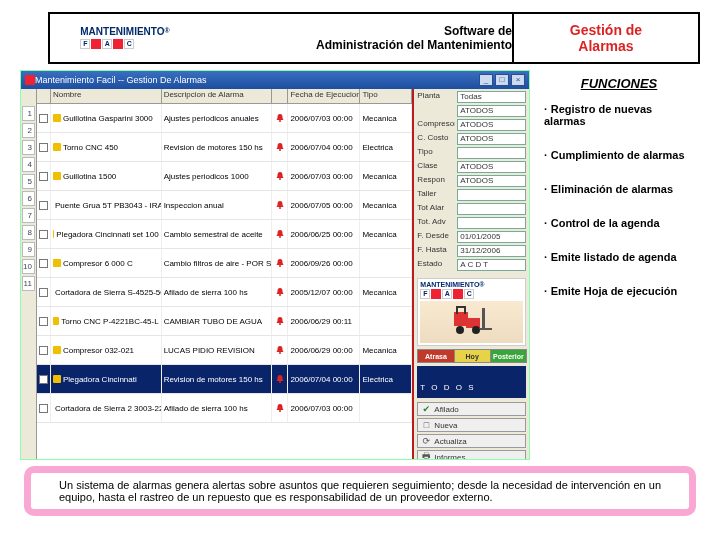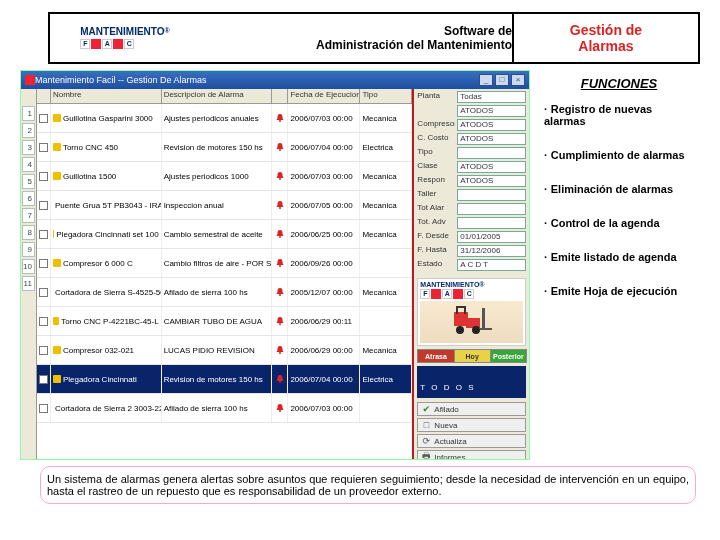--- a/index.html
+++ b/index.html
@@ -57,21 +57,21 @@
   .daybar{display:flex;height:14px;margin-top:2px}
   .daybar span{flex:1;font-size:7px;text-align:center;line-height:14px;border:1px solid #888;margin-right:-1px;font-weight:bold}
   .daybar .d1{background:#c0392b;color:#fff}
   .daybar .d2{background:#e8d24a}
   .daybar .d3{background:#3aa53a;color:#fff}
   .todos{height:12px;background:#0a246a;color:#fff;font-size:8px;padding:16px 3px;line-height:12px;margin-top:2px;letter-spacing:2px}
   .btns{margin-top:3px;display:flex;flex-direction:column;gap:2px}
   .btns .b{display:flex;align-items:center;gap:3px;background:#efefef;border:1px solid #9a9a9a;height:14px;padding:0 3px;font-size:8px}
   .btns .b i{width:10px;height:10px;display:flex;align-items:center;justify-content:center;font-style:normal;font-size:9px}
   
-  .foot{margin:0 24px 0 40px;border:1px solid #f9a8d4;border-radius:10px;padding:6px 6px;font-size:11px;text-align:justify}
+  .foot{margin:0 24px 0 24px;border:7px solid #f9a8d4;border-radius:10px;padding:6px 28px;font-size:11px;text-align:justify}
 </style>
 </head>
 <body>
 <div class="page">
 
 <div class="hdr">
   <div class="logo">
     <div>
       <div class="logo-text"><span>MANTENIMIENTO</span><span class="reg">®</span></div>
       <div class="logo-sq">

